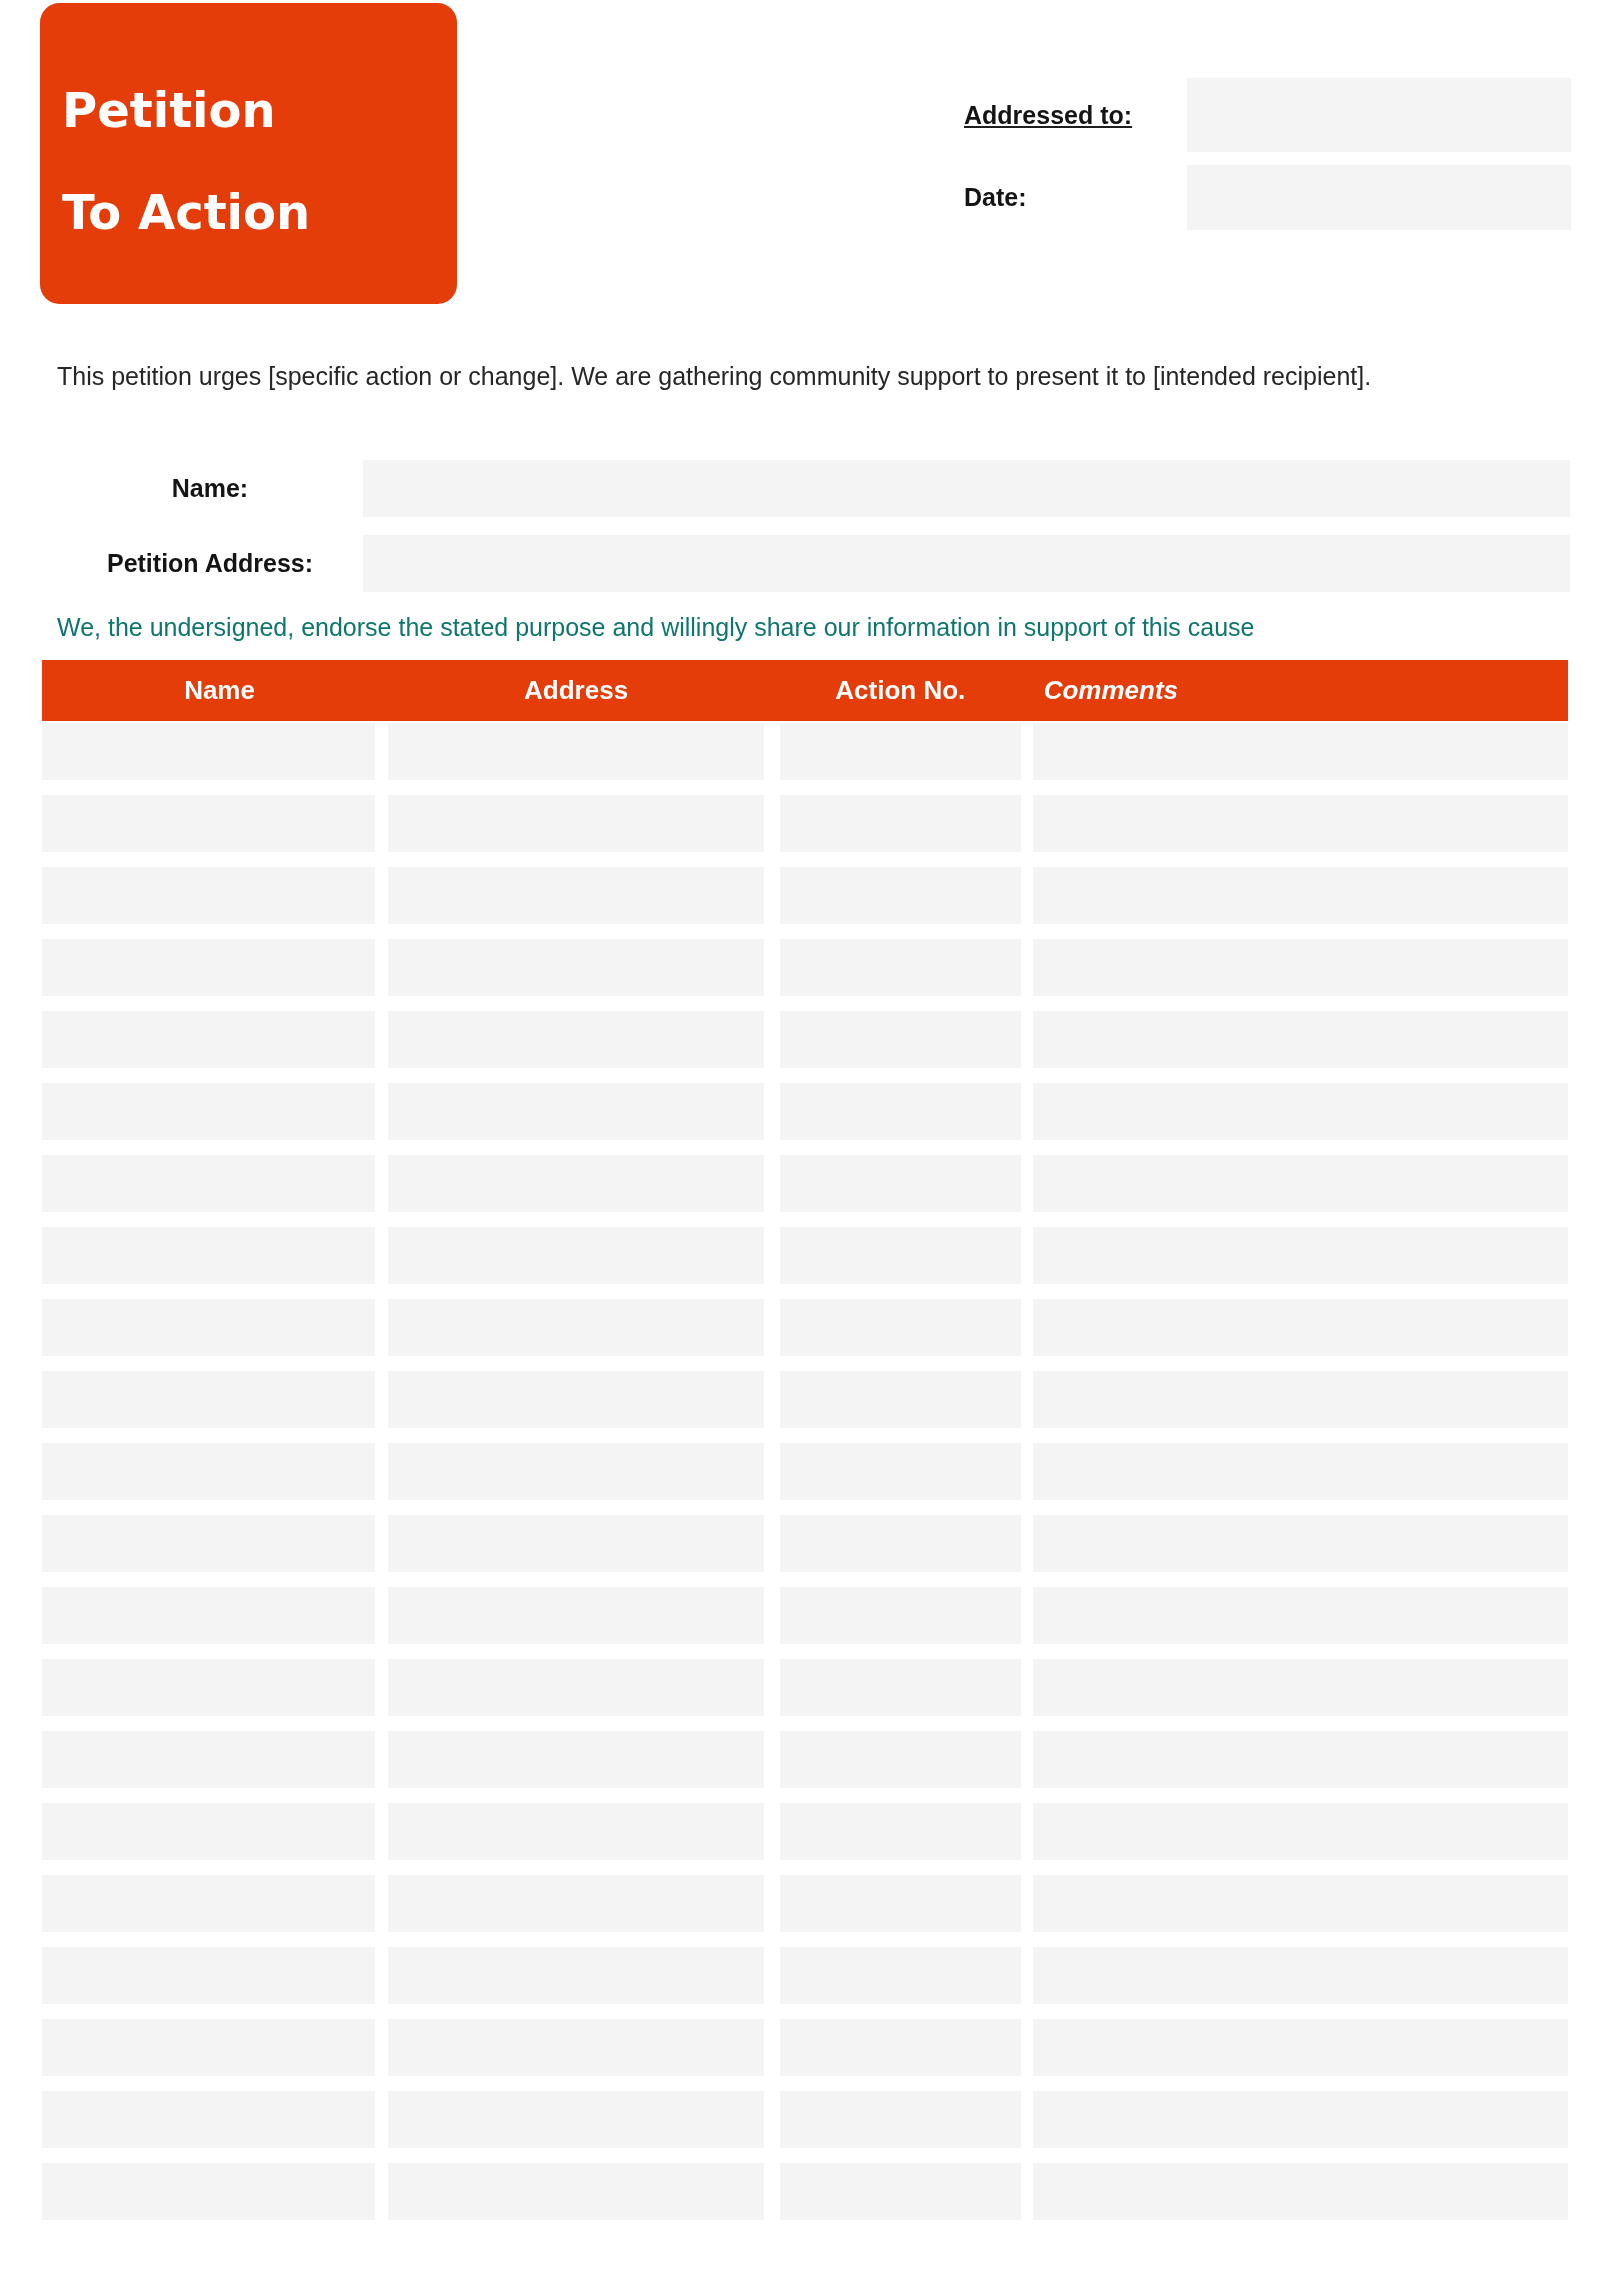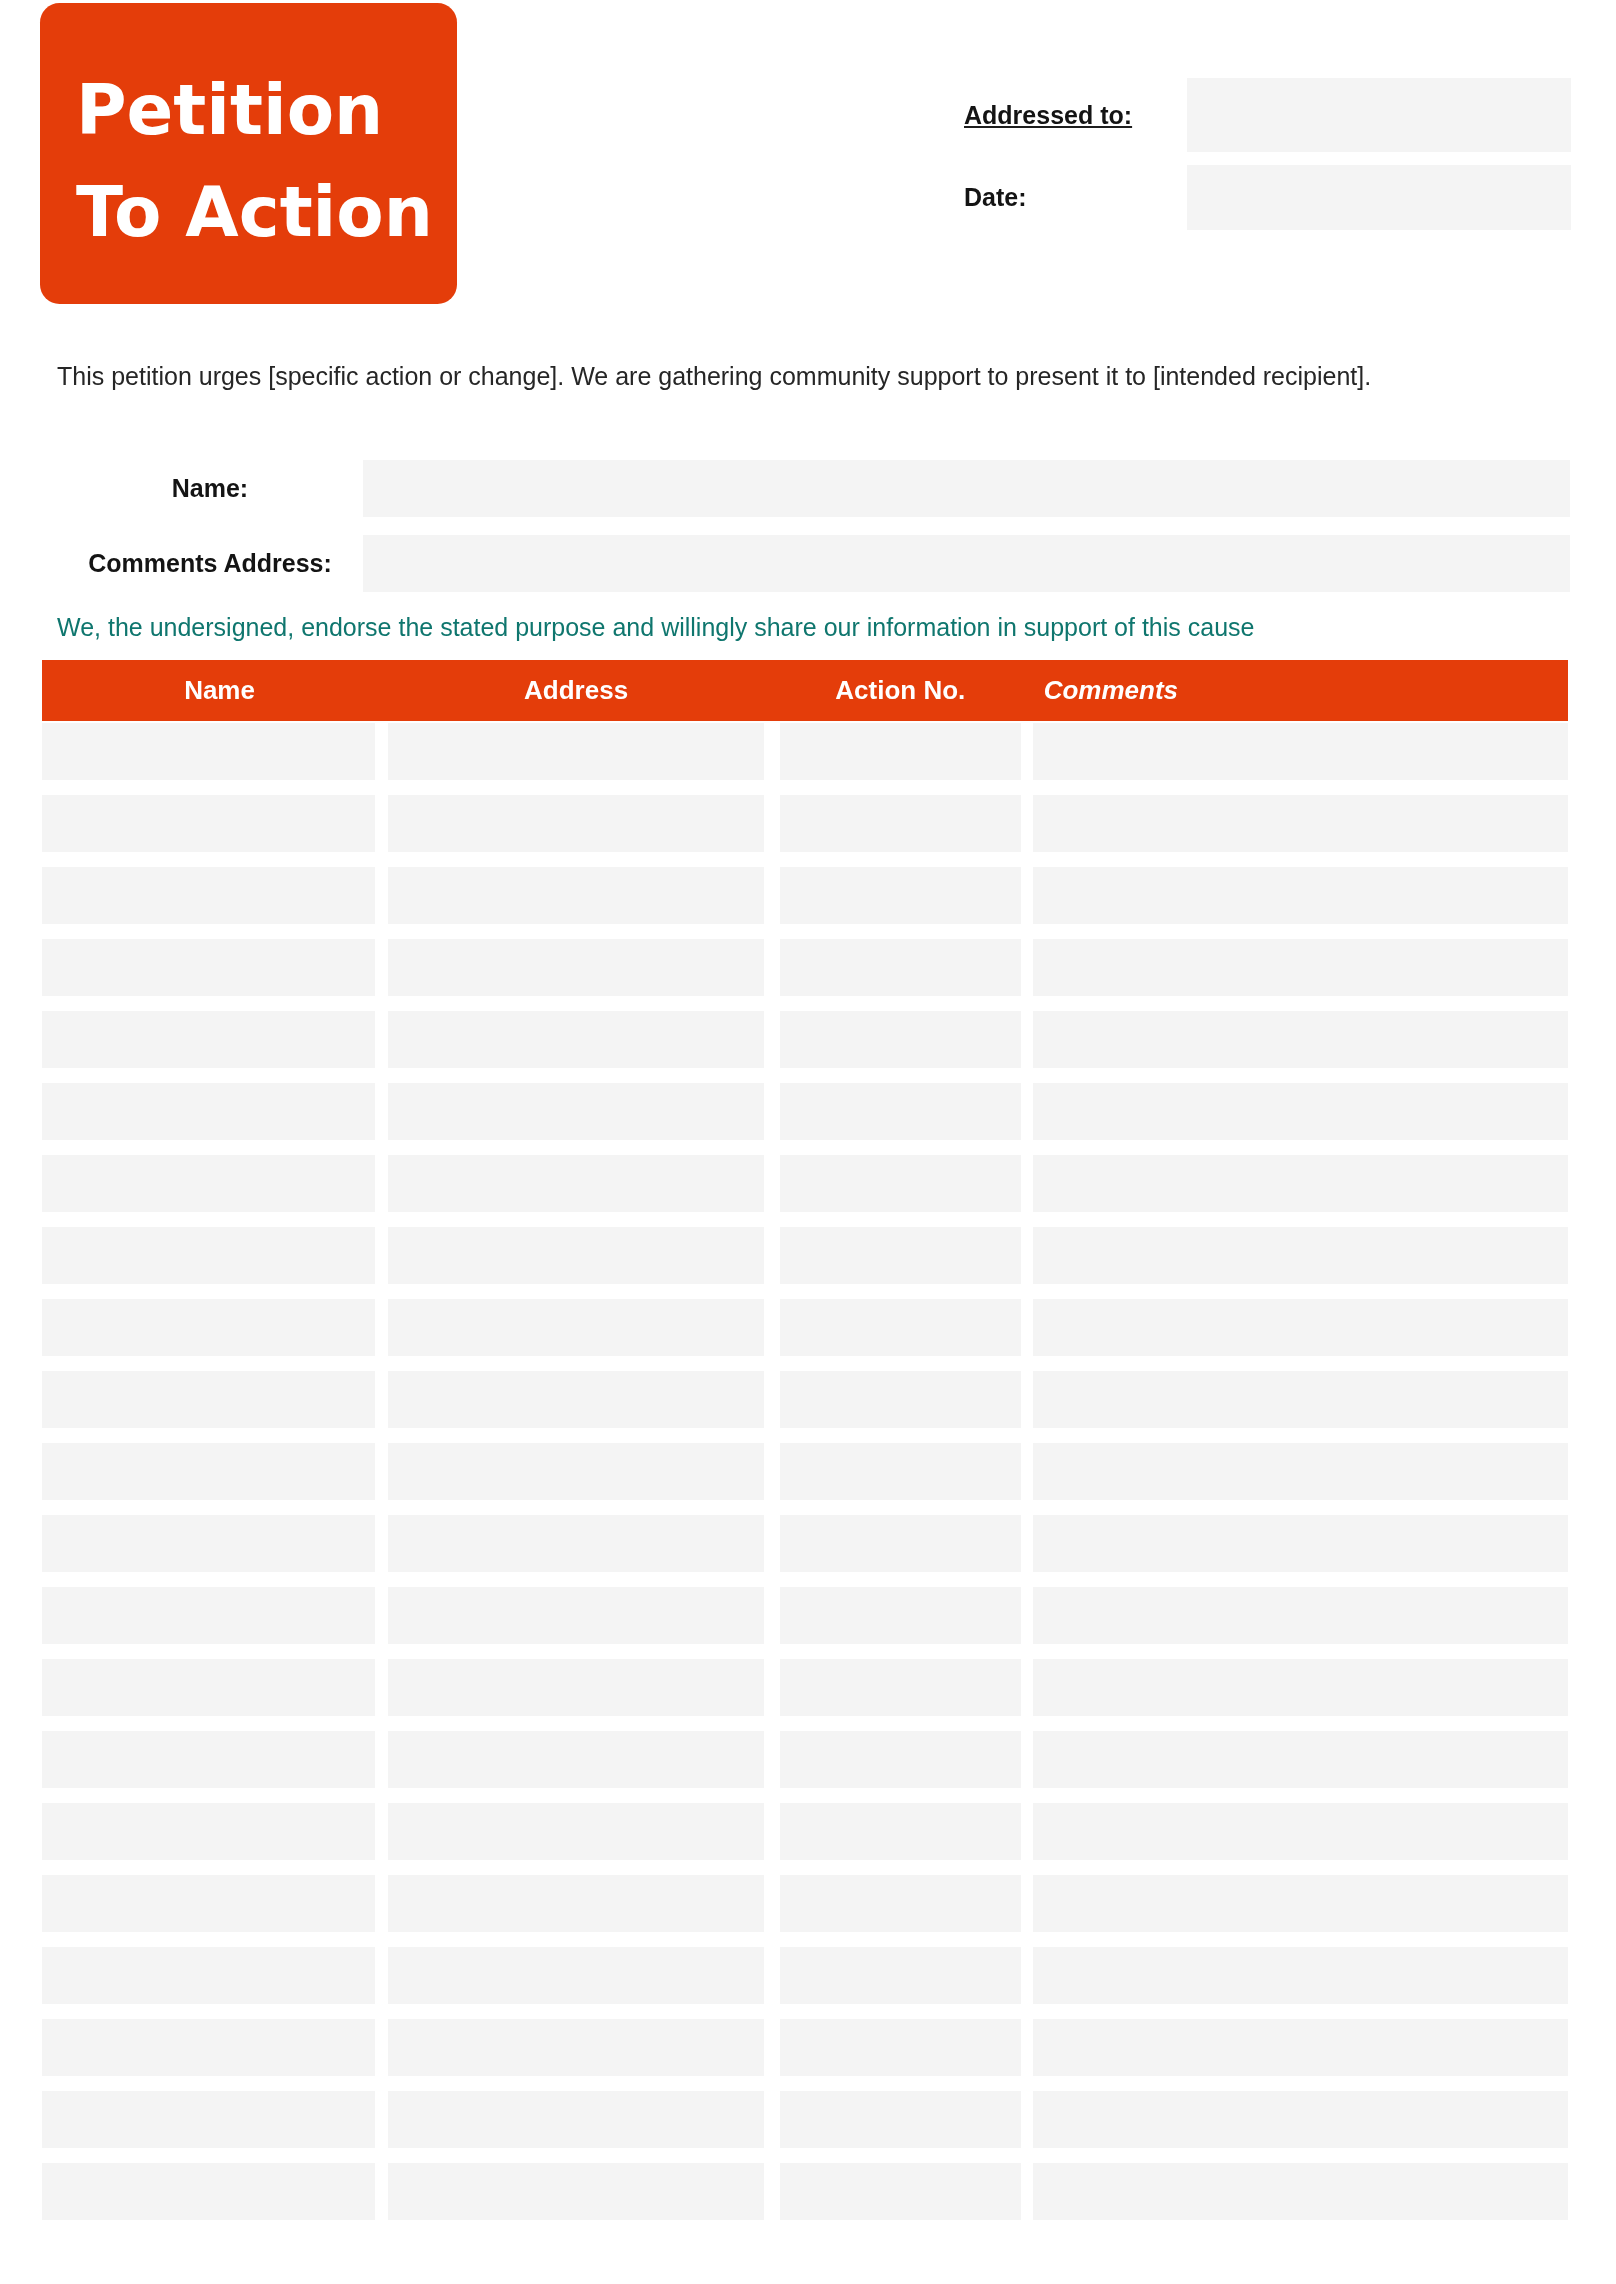--- a/index.html
+++ b/index.html
@@ -22,25 +22,25 @@
     position: absolute;
     left: 40px;
     top: 3.3px;
     width: 417px;
     height: 301px;
     background: var(--accent, #e43d0a);
     border-radius: 19.5px;
   }
   .brand-title {
     position: absolute;
-    left: 36px;
+    left: 22px;
     top: 56px;
     font-family: "DejaVu Sans", sans-serif;
     font-weight: bold;
-    font-size: 69px;
+    font-size: 48px;
     line-height: 102px;
     color: var(--header-text, #ffffff);
     white-space: nowrap;
   }
 
   
   .meta-row {
     position: absolute;
     left: 964px;
     width: 607px;
@@ -165,21 +165,21 @@
     <div class="field-box"></div>
   </div>
 
   <p id="intro-paragraph">This petition urges [specific action or change]. We are gathering community support to present it to [intended recipient].</p>
 
   <div class="inline-field-row" id="name-row">
     <span class="inline-label">Name:</span>
     <div class="field-box"></div>
   </div>
   <div class="inline-field-row" id="contact-row">
-    <span class="inline-label">Comments Address:</span>
+    <span class="inline-label">Petition Address:</span>
     <div class="field-box"></div>
   </div>
 
   <p id="statement">We, the undersigned, endorse the stated purpose and willingly share our information in support of this cause</p>
 
   <div id="signature-table">
     <div class="thead">
       <div class="th c0">Name</div>
       <div class="th c1">Address</div>
       <div class="th c2">Action No.</div>

